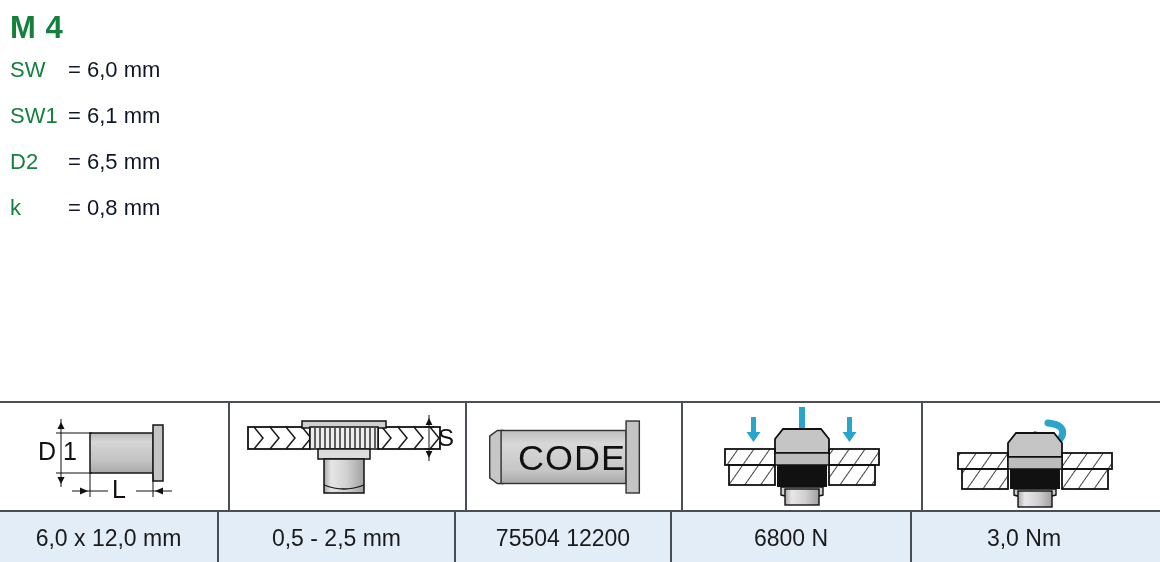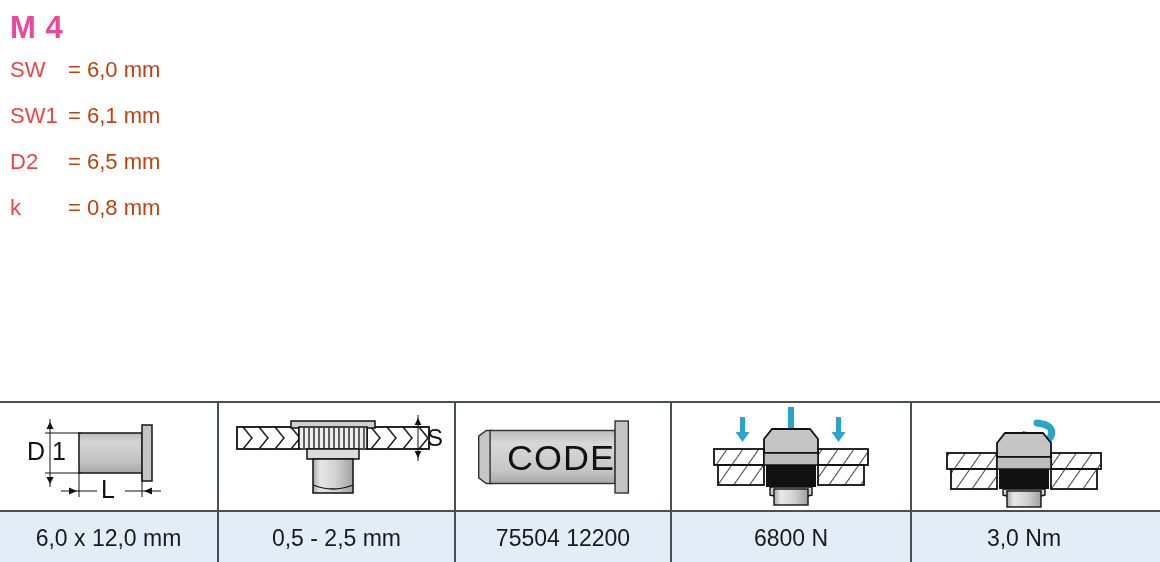--- a/index.html
+++ b/index.html
@@ -24,53 +24,54 @@
     width: 1160px;
     padding-left: 10px;
     box-sizing: border-box;
   }
   #product-title {
     font-size: 31px;
     font-weight: bold;
     letter-spacing: 0.5px;
     margin: 12px 0 14px 0;
     line-height: 1;
-    color: #ec4899;
+    color: #15803d;
   }
   .spec-row {
     display: flex;
     align-items: baseline;
     height: 46px;
   }
   .spec-label {
     width: 58px;
     font-size: 22px;
-    color: #ef4444;
+    color: #15803d;
     white-space: nowrap;
   }
   .spec-value {
     font-size: 22px;
-    color: #c2410c;
+    color: #0f172a;
     white-space: nowrap;
   }
 
   
   #spec-table {
     position: absolute;
     left: 0;
     top: 401px;
     width: 1160px;
     height: 161px;
     border-top: 2px solid #4a4f56;
     box-sizing: border-box;
   }
   #table-row-figures {
     display: flex;
     height: 107px;
     background: #ffffff;
+    padding-left: 11px;
   }
   #table-row-values {
     display: flex;
     height: 52px;
     background: #e3edf7;
     border-top: 2px solid #4a4f56;
   }
   .cell-fig, .cell-val {
     box-sizing: border-box;
     position: relative;

